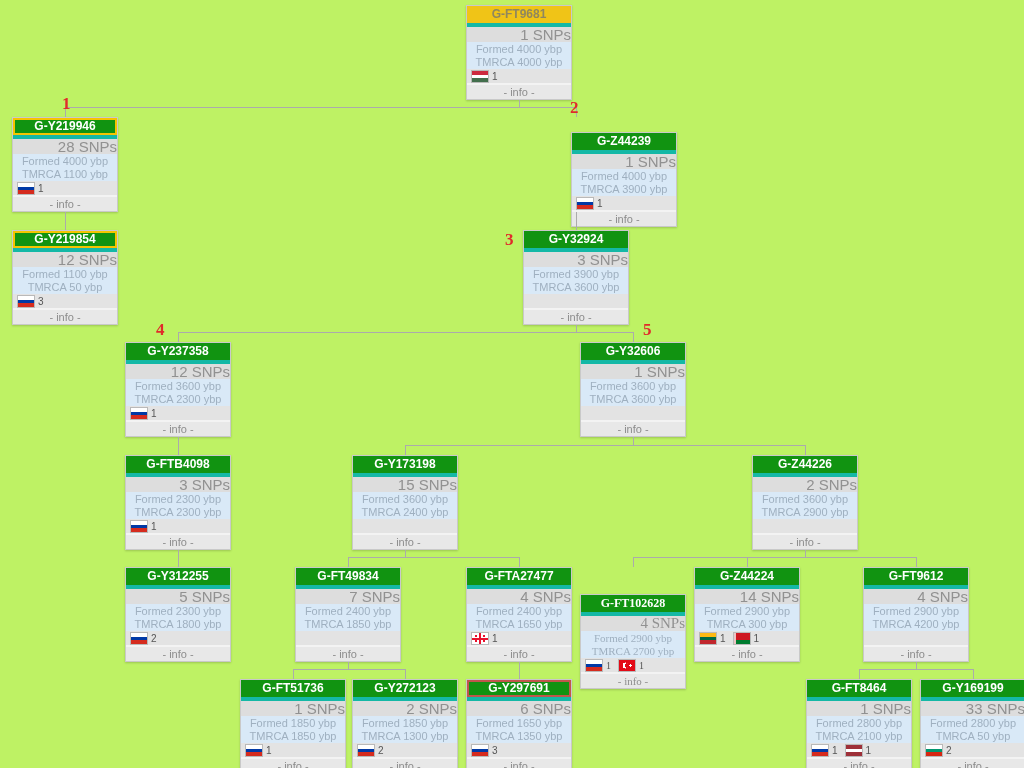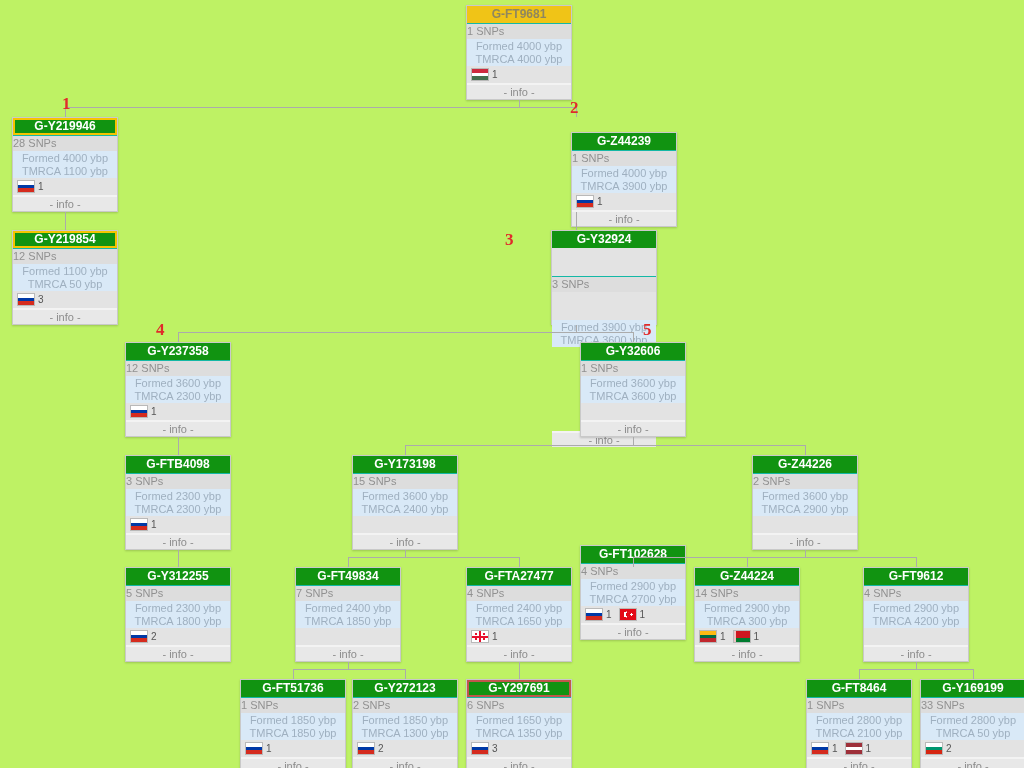--- a/index.html
+++ b/index.html
@@ -7,22 +7,22 @@
   #stage{position:relative;width:1024px;height:768px;overflow:hidden;background:#bef264;}
 
   .card{position:absolute;width:106px;height:95px;background:#e3e3e3;
         border:1px solid #c9c9c9;box-sizing:border-box;display:flex;flex-direction:column;
         box-shadow:0 1px 2px rgba(0,0,0,.18);}
   .hdr{height:17px;line-height:17px;text-align:center;font-size:12px;font-weight:bold;
        color:#ffffff;background:#119311;box-sizing:border-box;cursor:pointer;}
   .hdr.root{background:#f0c417;color:#8f875f;}
   .hdr.yellow{border:2px solid #f5c400;line-height:13px;}
   .hdr.red{border:2px solid #c0564c;line-height:13px;}
-  .snps{height:15px;line-height:15px;background:#dddddd;color:#919191;font-size:11px;
-        text-align:left;border-top:1px solid #14b8a6;}
+  .snps{height:15px;line-height:15px;background:#dddddd;color:#919191;font-size:15px;
+        text-align:right;border-top:4px solid #14b8a6;}
   .ages{height:28px;background:#d9e9f7;color:#9fb0c0;font-size:11px;text-align:center;
         padding-top:1px;box-sizing:border-box;}
   .ages div{line-height:13px;}
   .flags{height:20px;display:flex;align-items:center;padding-left:4px;font-size:10px;color:#555;}
   .flag{width:16px;height:11px;border:1px solid #b9b9b9;margin-right:3px;flex:none;}
   .fcount{margin-right:7px;}
   .spacer{flex:1;}
   .info{height:15px;line-height:14px;text-align:center;font-size:11px;color:#8d8d8d;
         background:#e8e8e8;border-top:2px solid #f3f3f3;cursor:pointer;}
   .conn{position:absolute;background:#ababab;}
@@ -82,21 +82,21 @@
         <div>Formed 1100 ybp</div>
         <div>TMRCA 50 ybp</div>
       </div>
       <div class="flags">
         <span class="flag" style="background:linear-gradient(to bottom, #ffffff 0% 33%,#0039a6 33% 67%,#d52b1e 67% 100%);"></span>
         <span class="fcount">3</span>
       </div>
       <div class="spacer"></div>
       <div class="info">- info -</div>
     </div>
-    <div class="card" style="left: 551px; top: 230px; gap: 28px;">
+    <div class="card" style="left: 523px; top: 230px;">
       <div class="hdr">G-Y32924</div>
       <div class="snps">3 SNPs</div>
       <div class="ages">
         <div>Formed 3900 ybp</div>
         <div>TMRCA 3600 ybp</div>
       </div>
       <div class="flags"></div>
       <div class="spacer"></div>
       <div class="info">- info -</div>
     </div>
@@ -193,21 +193,21 @@
         <div>Formed 2400 ybp</div>
         <div>TMRCA 1650 ybp</div>
       </div>
       <div class="flags">
         <span class="flag" style="background-color:#ffffff;background-image:radial-gradient(circle at 4px 2.7px, #e8112d 0 1.1px, transparent 1.3px),radial-gradient(circle at 12px 2.7px, #e8112d 0 1.1px, transparent 1.3px),radial-gradient(circle at 4px 8.3px, #e8112d 0 1.1px, transparent 1.3px),radial-gradient(circle at 12px 8.3px, #e8112d 0 1.1px, transparent 1.3px),linear-gradient(to bottom, transparent 0 4.5px, #e8112d 4.5px 6.5px, transparent 6.5px),linear-gradient(to right, transparent 0 7px, #e8112d 7px 9px, transparent 9px);"></span>
         <span class="fcount">1</span>
       </div>
       <div class="spacer"></div>
       <div class="info">- info -</div>
     </div>
-    <div class="card" style="left: 580px; top: 545px;">
+    <div class="card" style="left: 580px; top: 594px; font-family: Liberation Serif, serif;">
       <div class="hdr">G-FT102628</div>
       <div class="snps">4 SNPs</div>
       <div class="ages">
         <div>Formed 2900 ybp</div>
         <div>TMRCA 2700 ybp</div>
       </div>
       <div class="flags">
         <span class="flag" style="background:linear-gradient(to bottom, #ffffff 0% 33%,#0039a6 33% 67%,#d52b1e 67% 100%);"></span>
         <span class="fcount">1</span>
         <span class="flag" style="background-color:#e30a17;background-image:radial-gradient(circle at 11.5px 5.5px, #ffffff 0 1px, transparent 1.2px),radial-gradient(circle at 7.8px 5.5px, #e30a17 0 2.1px, transparent 2.3px),radial-gradient(circle at 6.6px 5.5px, #ffffff 0 2.9px, transparent 3.1px);"></span>

